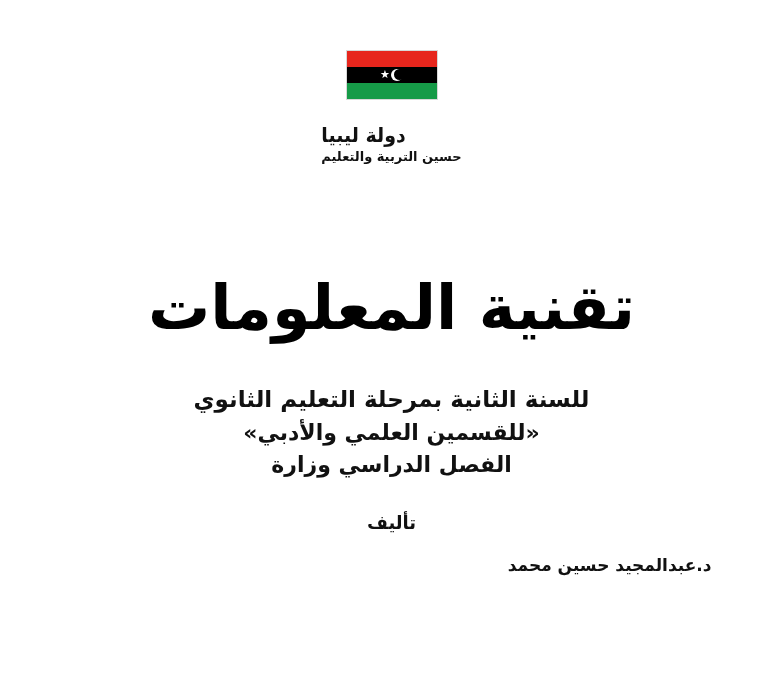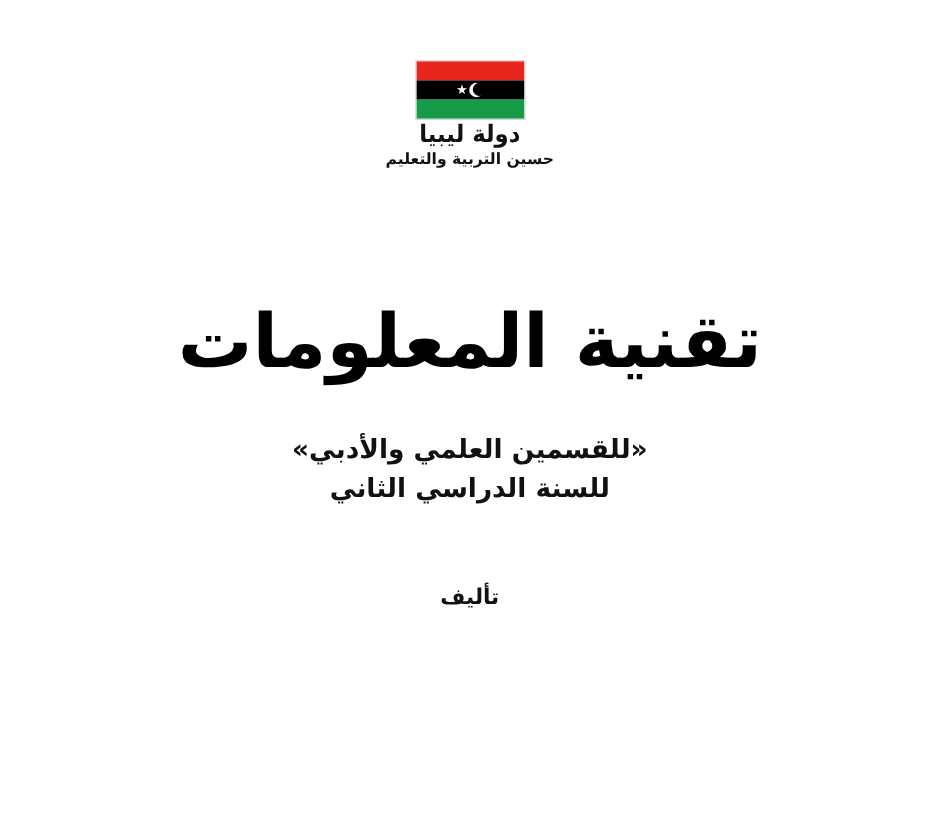--- a/index.html
+++ b/index.html
@@ -79,24 +79,24 @@
   }
   .star {
     position: relative;
     margin-right: 1px;
     color: #ffffff;
     font-size: 11px;
     line-height: 11px;
   }
 
   .ministry-lines {
-    margin-top: 1px;
+    margin-top: 24px;
     display: flex;
     flex-direction: column;
-    align-items: center;
+    align-items: flex-end;
     font-family: "DejaVu Sans", "Liberation Sans", sans-serif;
     color: #111111;
   }
   .ministry-lines .ln1 {
     font-size: 19px;
     letter-spacing: 1px;
     font-weight: 700;
     transform: scaleY(1.05);
   }
   .ministry-lines .ln2 {
@@ -136,21 +136,21 @@
   }
   .subtitle-block .sub.second {
     font-size: 22px;
   }
   .subtitle-block .sub.third {
     font-size: 22px;
   }
 
   
   .authored-by {
-    margin-top: 63px;
+    margin-top: 32px;
     font-size: 18px;
     font-weight: 700;
     text-align: center;
     color: #111111;
   }
   .authors-row {
     margin-top: 22px;
     width: 640px;
     display: flex;
     justify-content: space-between;
@@ -183,22 +183,24 @@
     <div class="ministry-lines">
       <div class="ln1">دولة ليبيا</div>
       <div class="ln2">حسين التربية والتعليم</div>
     </div>
 
   </div>
 
   <div class="main-title">تقنية المعلومات</div>
 
   <div class="subtitle-block">
+    <div class="sub first">للسنة الثانية بمرحلة التعليم الثانوي</div>
     <div class="sub second">«للقسمين العلمي والأدبي»</div>
-    <div class="sub third">للسنة الدراسي الثاني</div>
+    <div class="sub third">الفصل الدراسي وزارة</div>
   </div>
 
   <div class="authored-by">تأليف</div>
 
   <div class="authors-row">
+    <div class="author">د.عبدالمجيد حسين محمد</div>
   </div>
 
 </div>
 
 </body></html>

